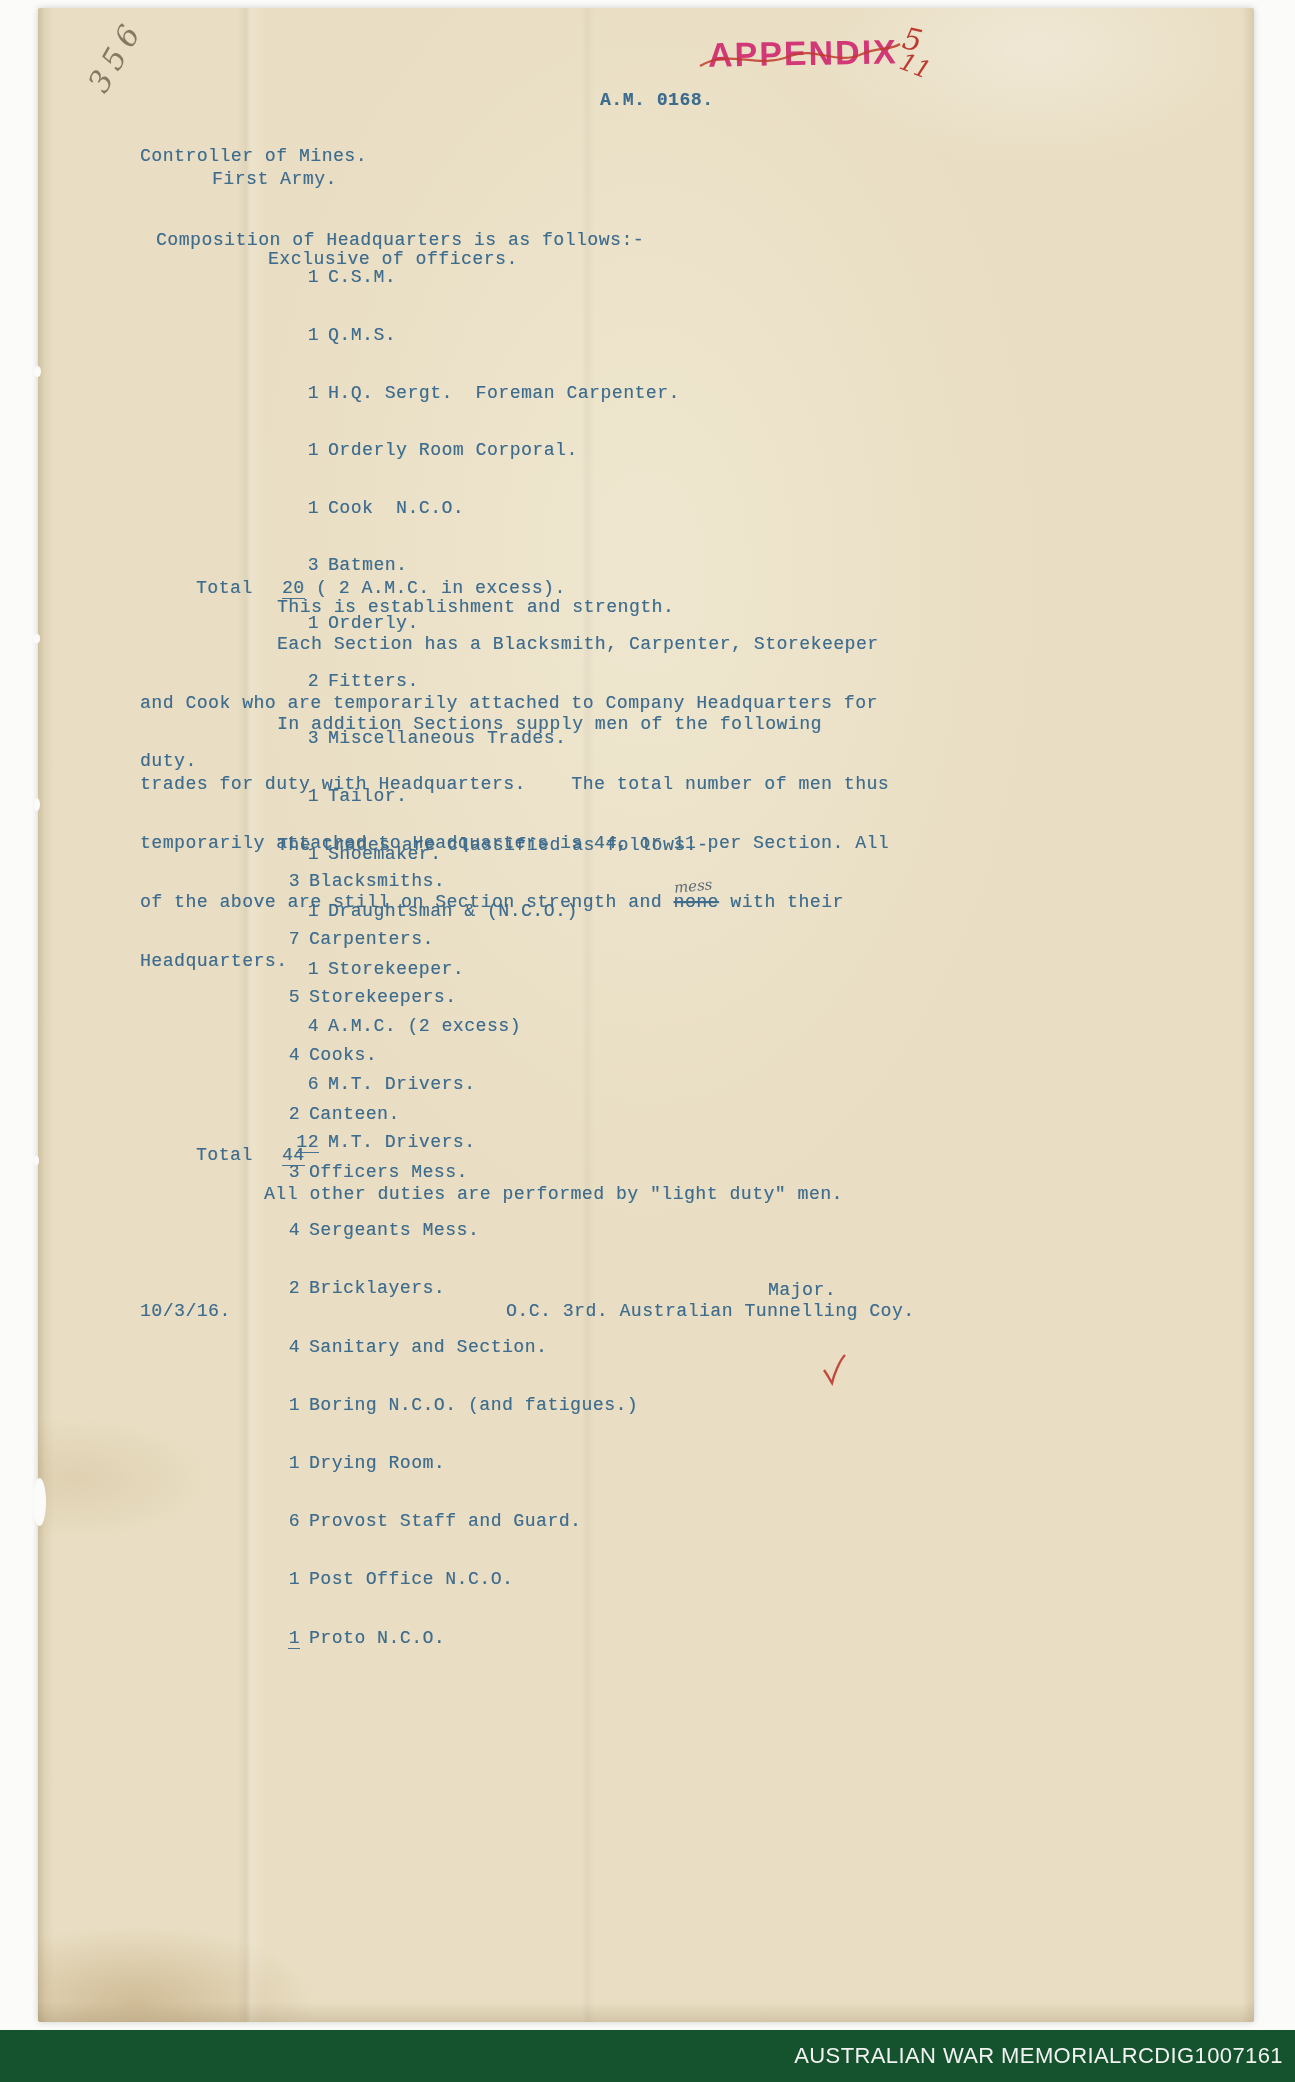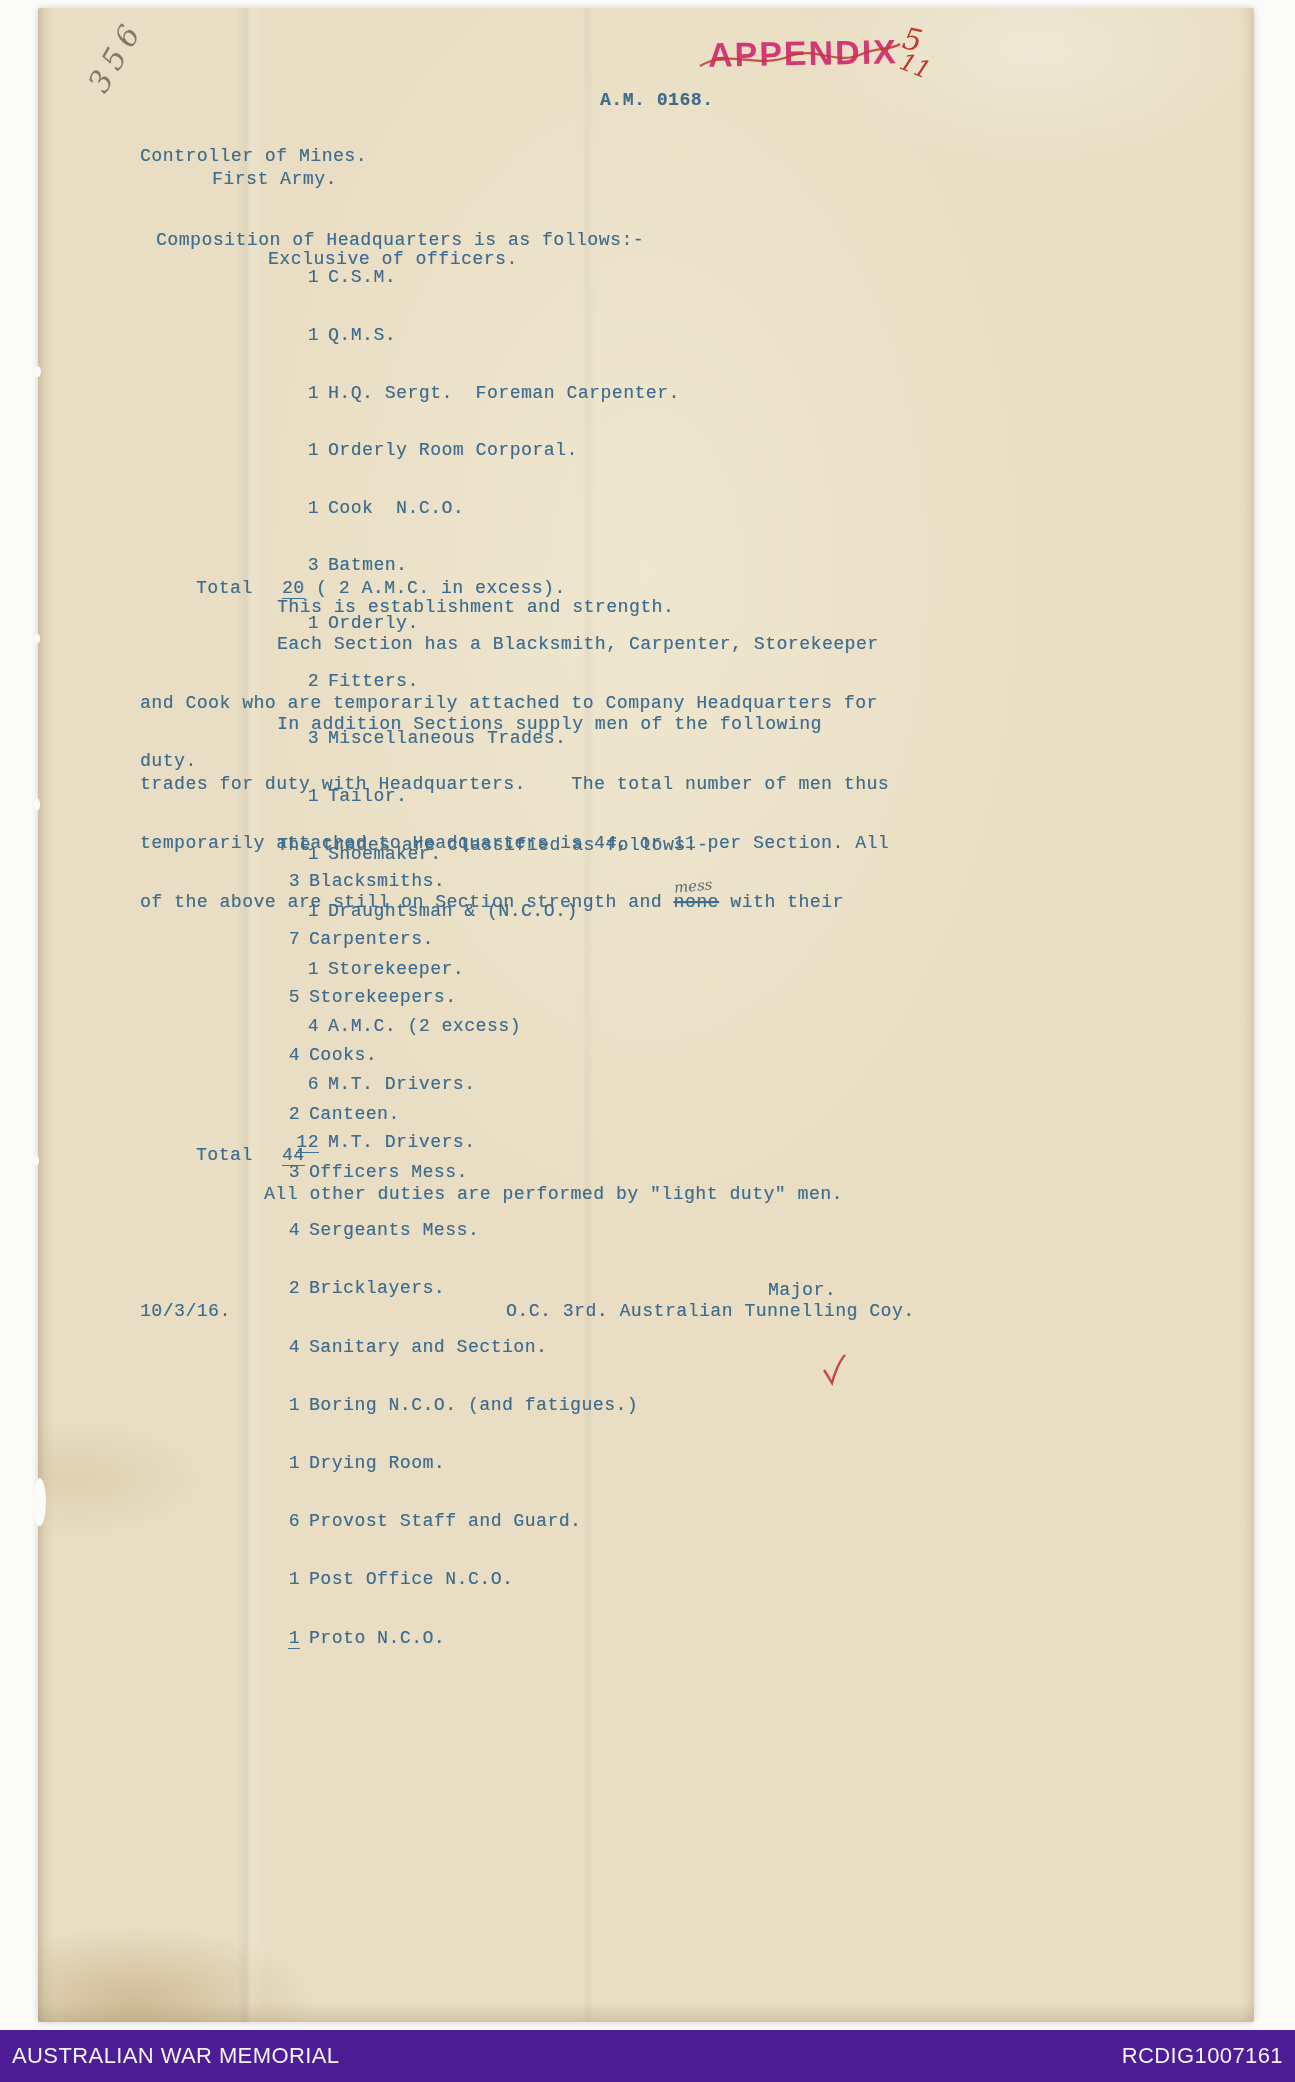--- a/index.html
+++ b/index.html
@@ -54,23 +54,23 @@
   }
   .hand-red{position:absolute;color:#bd3a30;font-family:"DejaVu Serif",serif;font-style:italic;white-space:pre;}
   .hand-356{
     position:absolute;left:96px;top:72px;transform:rotate(-60deg);transform-origin:0 50%;
     color:#847a64;font-family:"DejaVu Serif",serif;font-style:italic;
     font-size:30px;letter-spacing:7px;white-space:pre;
   }
   .scribble{position:absolute;left:694px;top:36px;}
   .checkmark{position:absolute;left:820px;top:1352px;}
   .footer{
-    position:absolute;left:0;bottom:0;width:100%;height:52px;background:#4c1d95;
+    position:absolute;left:0;bottom:0;width:100%;height:52px;background:#14532d;
     color:#f2f2f2;font-family:"Liberation Sans",sans-serif;font-size:22px;
-    display:flex;align-items:center;justify-content:space-between;
+    display:flex;align-items:center;justify-content:flex-end;
     padding:0 12px;box-sizing:border-box;letter-spacing:0.4px;
   }
 </style>
 </head>
 <body>
 
 <div class="page">
 
   <div class="paper"></div>
 
@@ -122,20 +122,21 @@
     <div class="indent">Each Section has a Blacksmith, Carpenter, Storekeeper</div>
     <div>and Cook who are temporarily attached to Company Headquarters for</div>
     <div>duty.</div>
   </div>
 
   <div class="block" style="left:140px;top:676px;">
     <div class="indent">In addition Sections supply men of the following</div>
     <div>trades for duty with Headquarters.    The total number of men thus</div>
     <div>temporarily attached to Headquarters is 44, or 11 per Section. All</div>
     <div><span>of the above are still on Section strength and </span><span class="strike"><span>none</span><span class="ins">mess</span></span><span> with their</span></div>
+    <div>Headquarters.</div>
   </div>
 
   <div class="tw" style="left:277px;top:795px;">The trades are classified as follows:-</div>
 
   <div class="list trades" style="left:288px;top:833px;">
     <div><span class="qty">3</span><span class="lbl">Blacksmiths.</span></div>
     <div><span class="qty">7</span><span class="lbl">Carpenters.</span></div>
     <div><span class="qty">5</span><span class="lbl">Storekeepers.</span></div>
     <div><span class="qty">4</span><span class="lbl">Cooks.</span></div>
     <div><span class="qty">2</span><span class="lbl">Canteen.</span></div>

